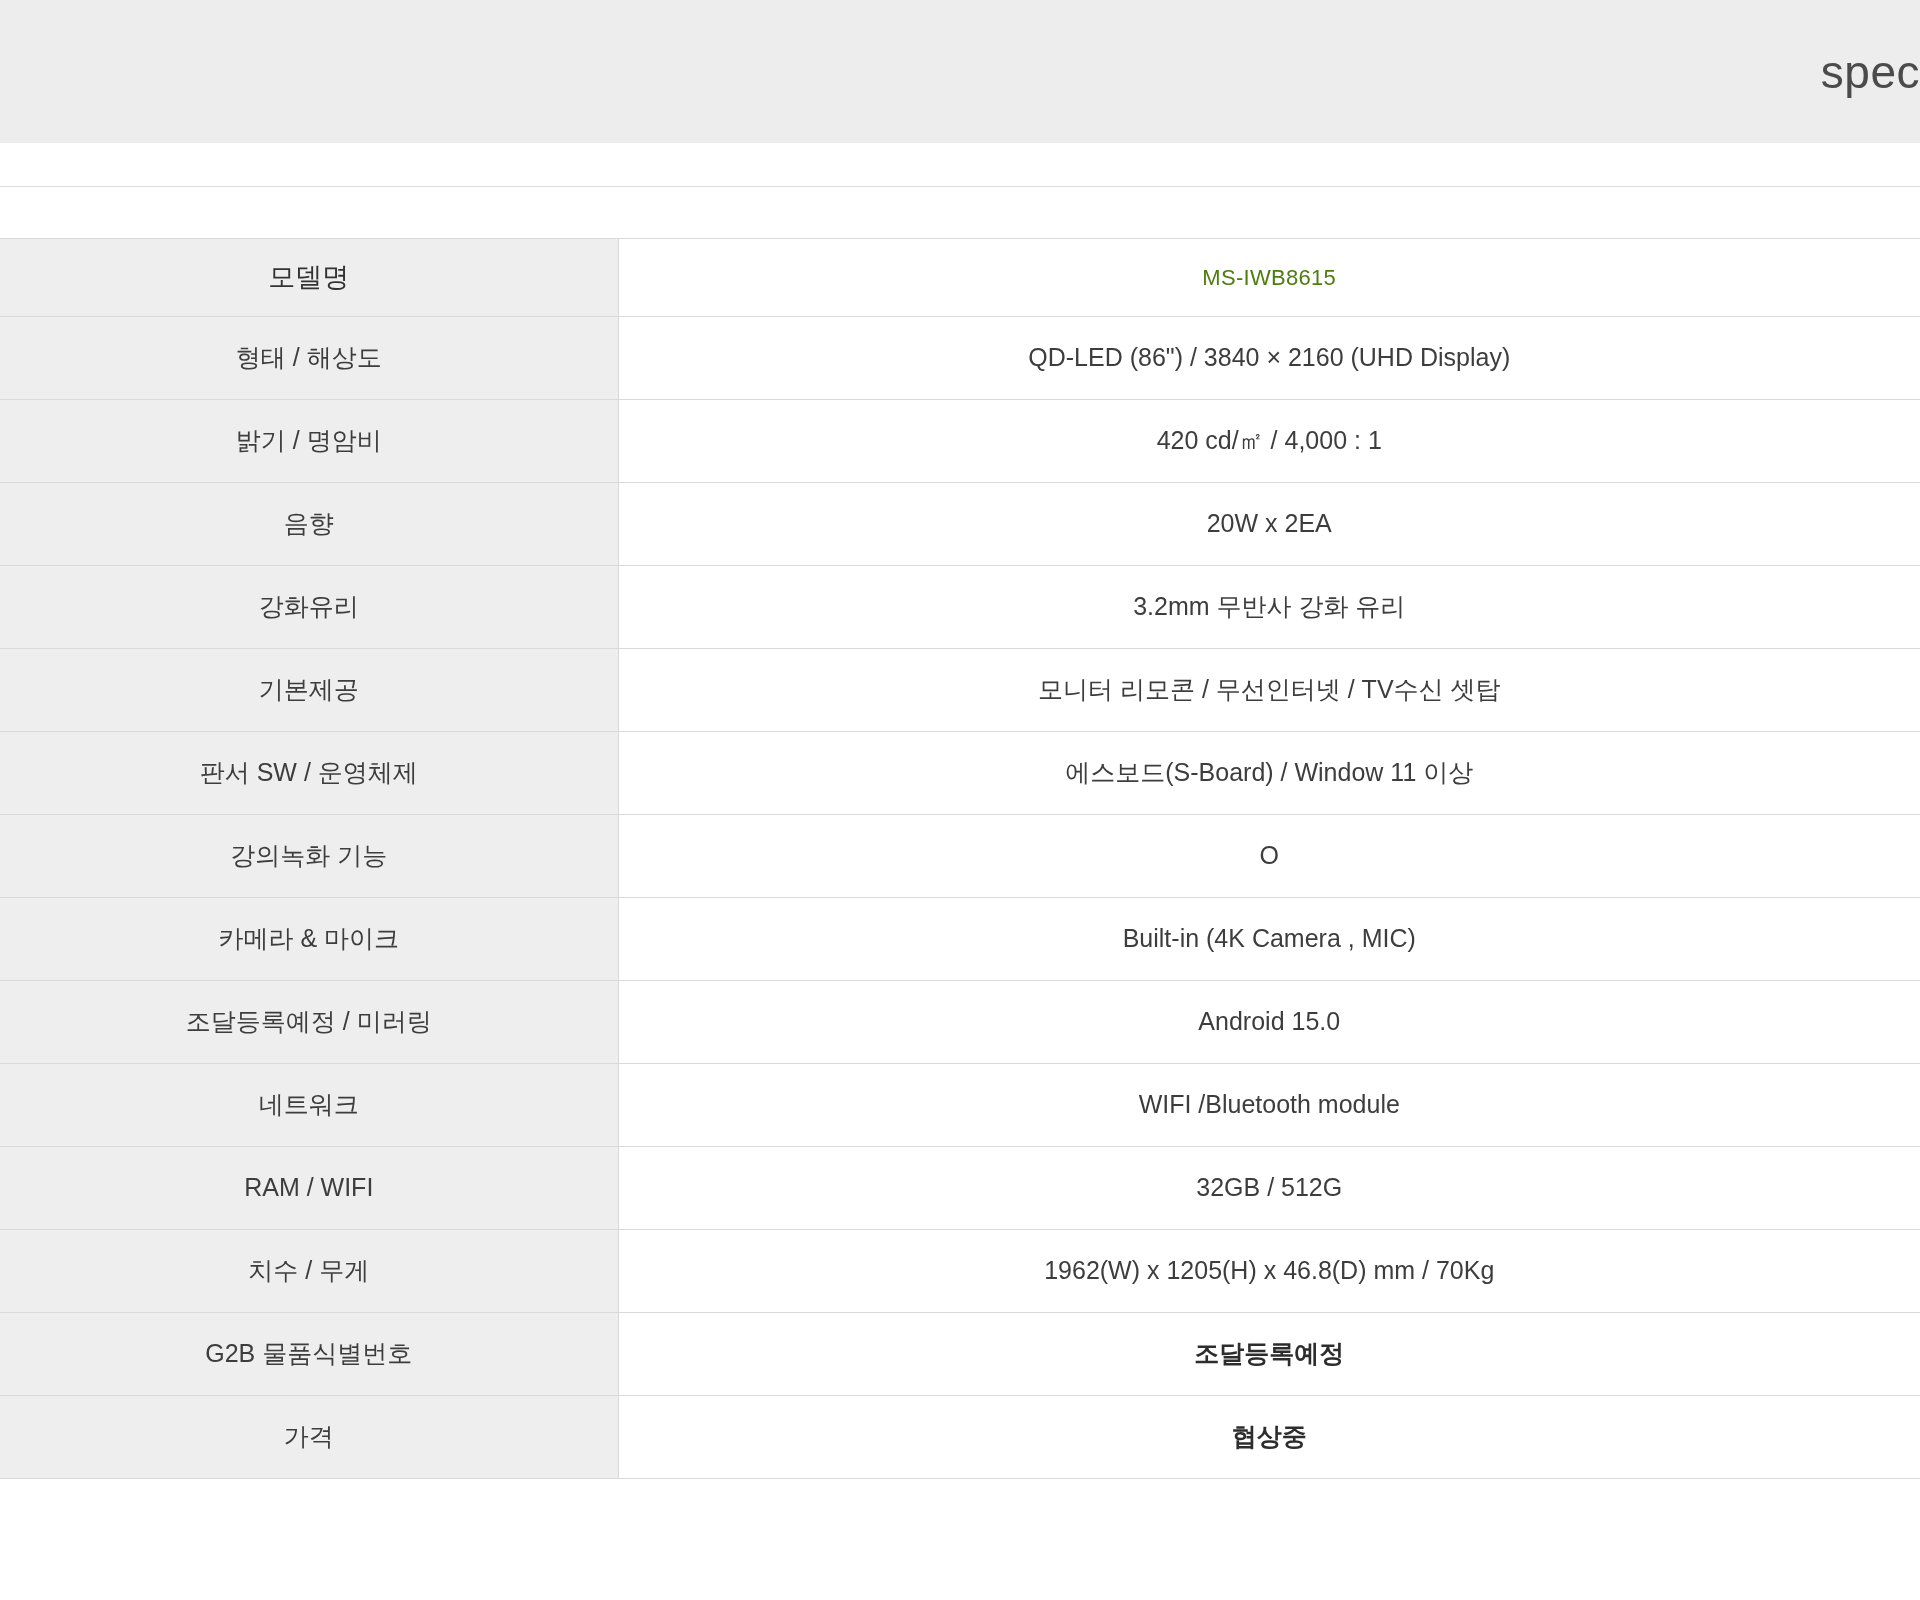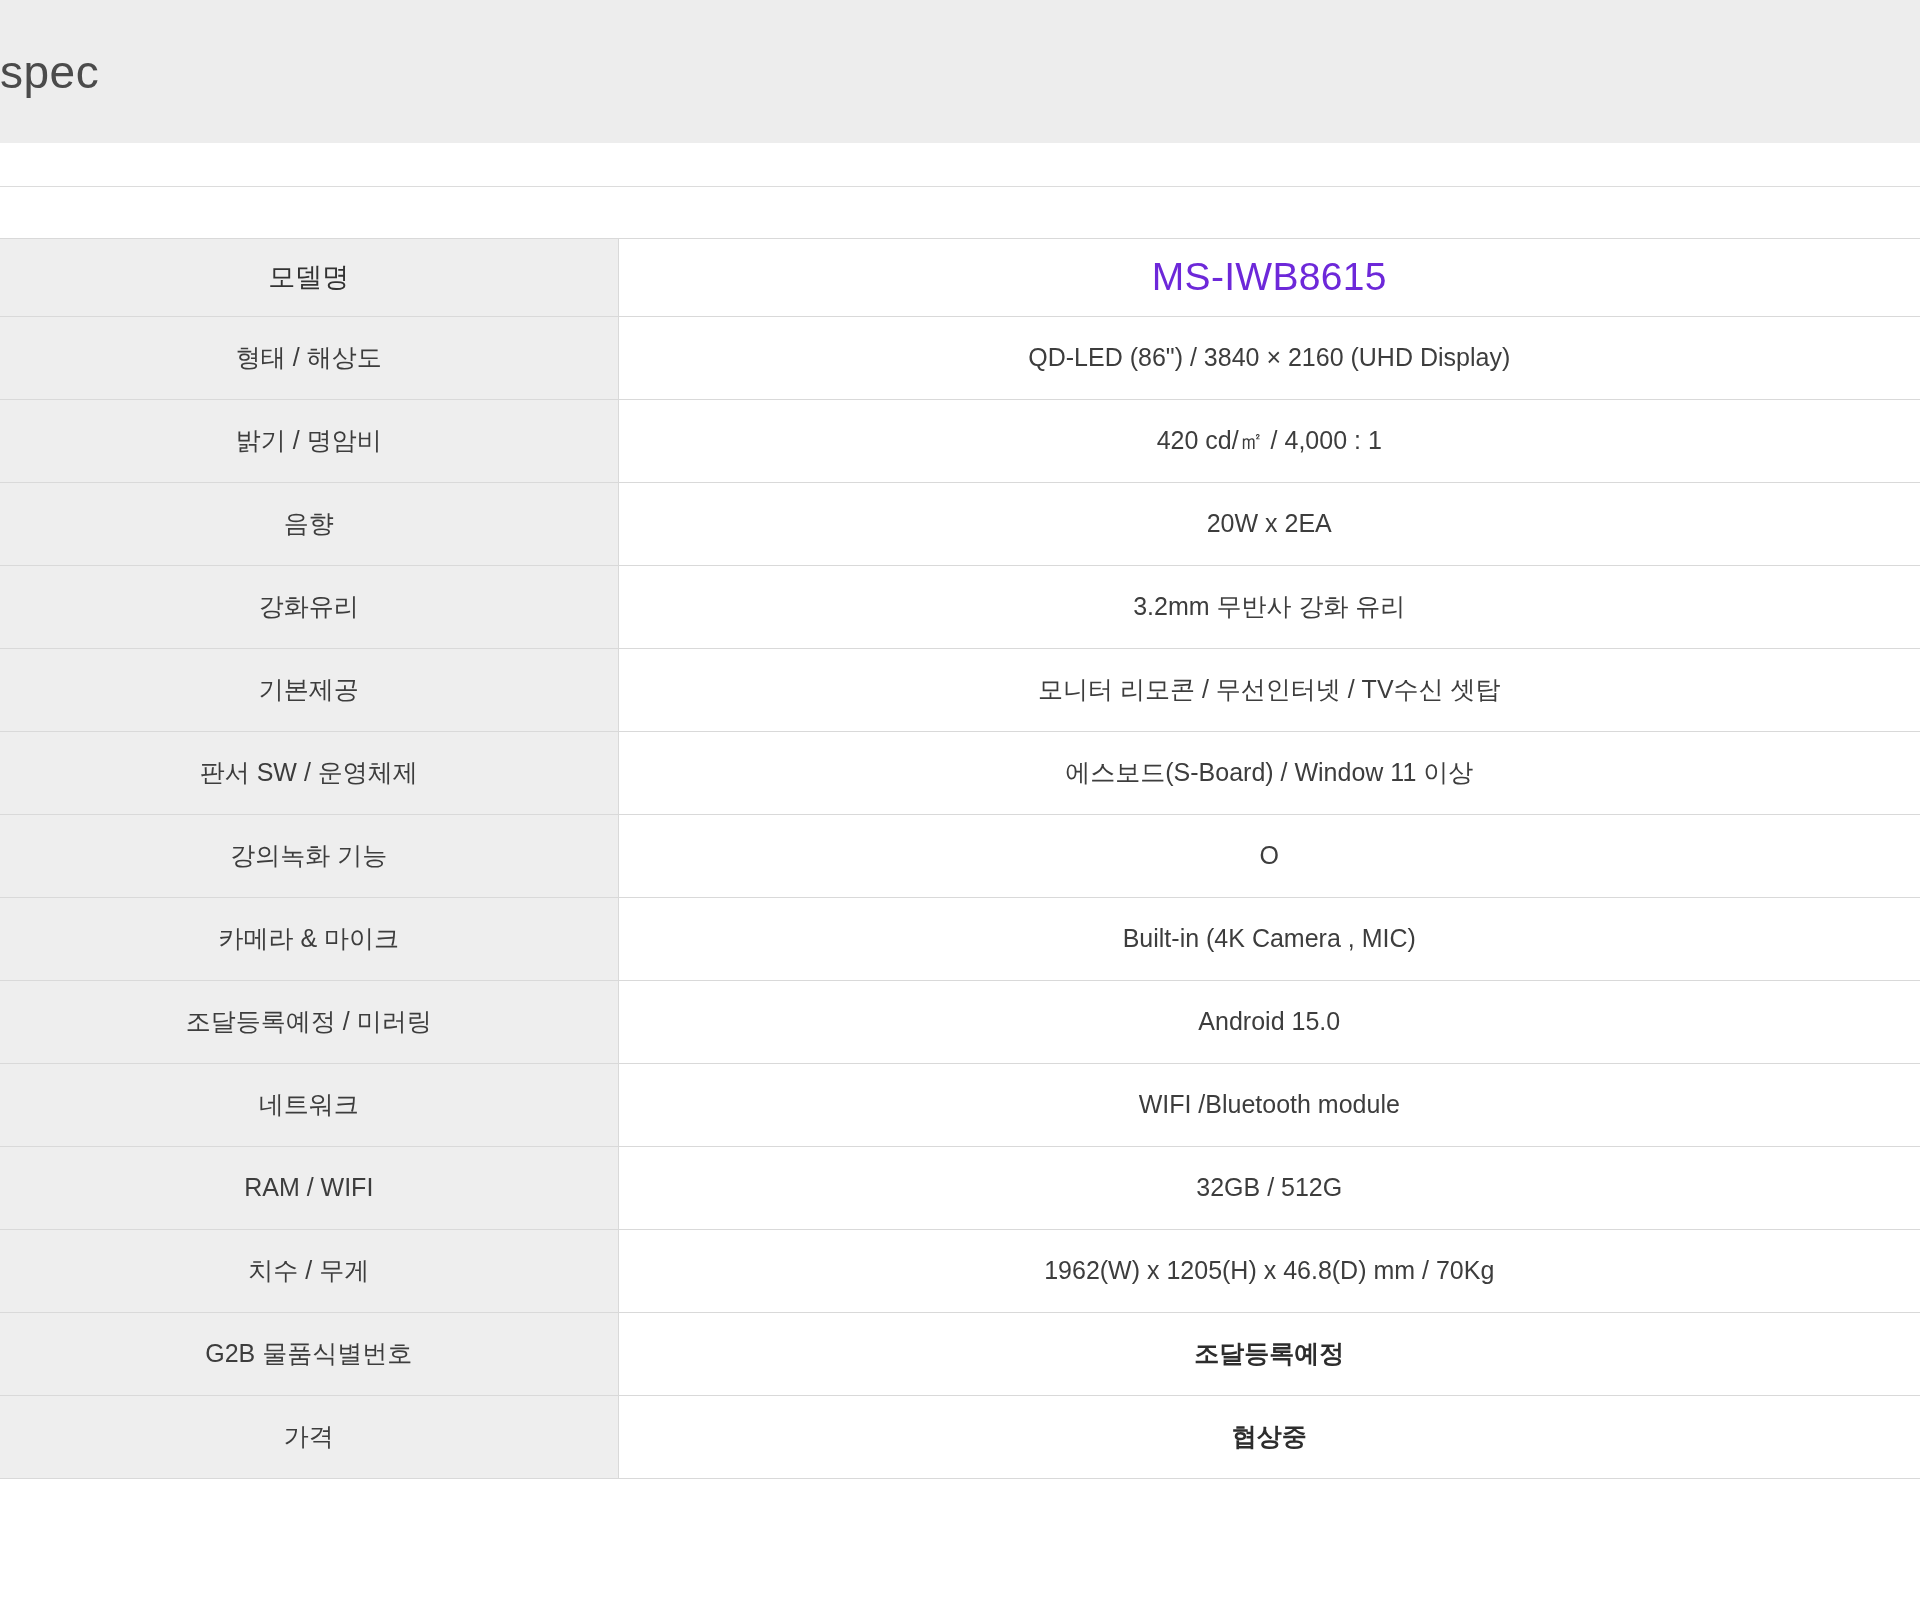--- a/index.html
+++ b/index.html
@@ -20,21 +20,21 @@
     position: relative;
   }
 
   
   .header-band {
     width: 100%;
     height: 143px;
     background: #ededed;
     display: flex;
     align-items: center;
-    justify-content: flex-start;
+    justify-content: flex-end;
     box-sizing: border-box;
   }
   .header-title {
     font-size: 46px;
     font-weight: 400;
     color: #4b4b4b;
     letter-spacing: 0.5px;
     line-height: 1;
   }
 
@@ -88,22 +88,22 @@
     font-size: 25px;
     color: #3d3d3d;
   }
 
   
   table.spec tr.first-row th.label {
     font-size: 27px;
     color: #333333;
   }
   table.spec tr.first-row td.value {
-    font-size: 39px;
-    color: #6d28d9;
+    font-size: 22px;
+    color: #4d7c0f;
     letter-spacing: 0.3px;
   }
 
   
   table.spec td.value.bold {
     font-weight: 700;
     color: #2d2d2d;
   }
 </style>
 </head>

